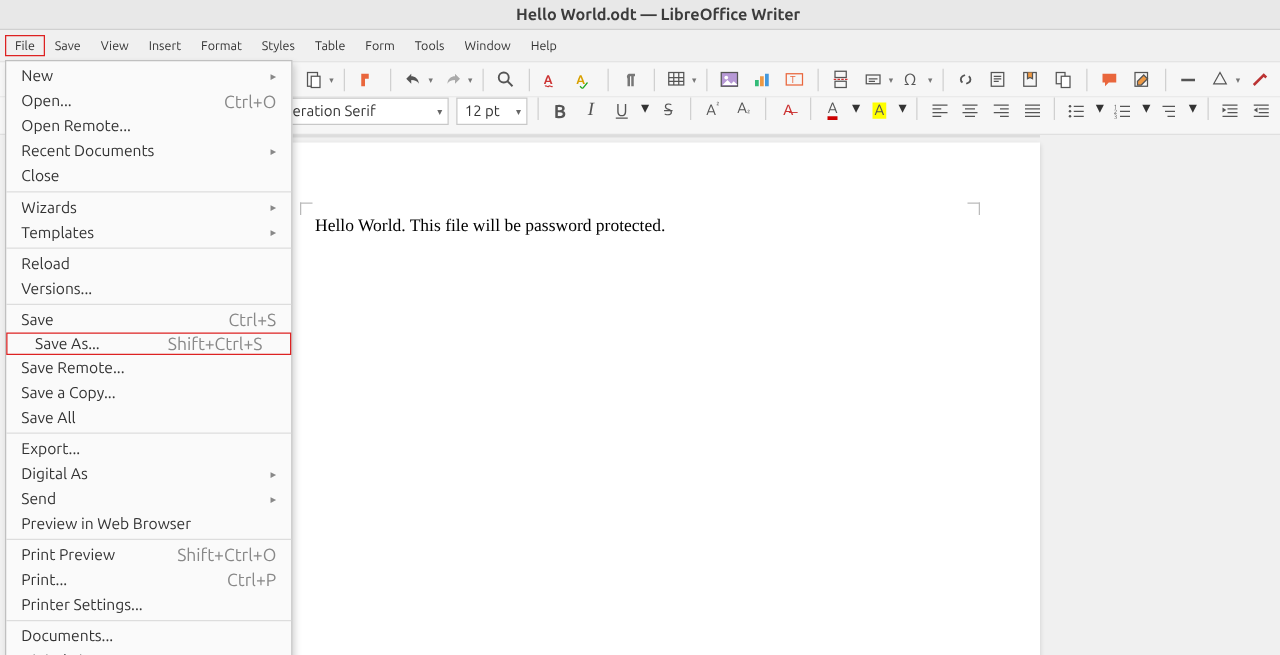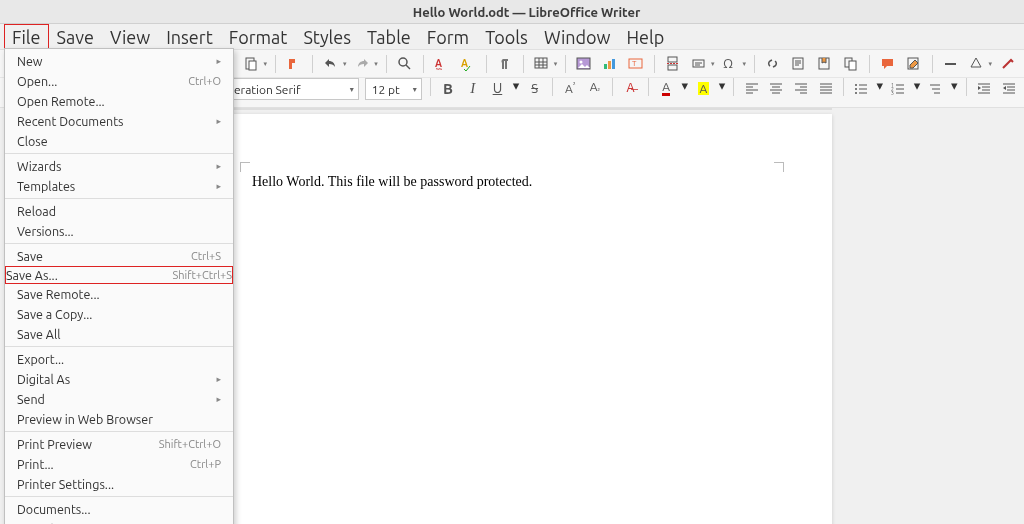--- a/index.html
+++ b/index.html
@@ -1,44 +1,44 @@
 <!DOCTYPE html>
 <html><head>
 <meta charset="utf-8">
 <style>
 * { box-sizing: border-box; margin: 0; padding: 0; }
 body { font-family: Ubuntu, "Segoe UI", Arial, sans-serif; font-size: 13px; background: #fafafa; width: 1024px; height: 524px; overflow: hidden; position: relative; color: #333; }
 .titlebar { height: 24px; background: #e8e8e8; display: flex; align-items: center; justify-content: center; border-bottom: 1px solid #d0d0d0; }
 .titlebar .title { font-weight: 600; font-size: 13px; color: #3c3c3c; margin-left: 29px; }
 .menubar { height: 26px; background: #f0f0f0; display: flex; align-items: center; padding: 0 4px; gap: 0; border-bottom: 1px solid #e0e0e0; }
-.menubar .mitem { padding: 3px 8px; cursor: default; font-size: 18px; }
+.menubar .mitem { padding: 3px 8px; cursor: default; font-size: 10px; }
 .menubar .mitem.active { border: 1px solid #d22; padding: 2px 7px; }
 .toolbar { height: 28px; background: #f6f6f6; display: flex; align-items: center; gap: 6px; padding: 0 6px; border-bottom: 1px solid #e6e6e6; }
 .toolbar .btn, .fmtbar .btn { width: 20px; height: 20px; display: flex; align-items: center; justify-content: center; color: #555; fill: #555; }
 .toolbar .sep, .fmtbar .sep { width: 1px; height: 18px; background: #d0d0d0; margin: 0 2px; }
 .toolbar .drop { font-size: 7px; color: #777; margin-left: -4px; }
 .fmtbar { height: 30px; background: #f6f6f6; display: flex; align-items: flex-start; gap: 6px; padding: 0 6px; border-bottom: 1px solid #e0e0e0; }
 .combo { height: 22px; border: 1px solid #c8c8c8; background: #fff; display: flex; align-items: center; padding: 0 6px; font-size: 12px; position: relative; }
 .combo .caret { position: absolute; right: 4px; font-size: 8px; color: #666; }
 .font-name { width: 140px; }
 .font-size { width: 60px; }
 .workspace { position: absolute; left: 0; right: 0; top: 108px; bottom: 0; background: #f0f0f0; display: flex; flex-direction: column; align-items: center; }
 .ruler { height: 18px; width: 640px; margin-top: 0; background: repeating-linear-gradient(to right, transparent 0 39px, #bbb 39px 40px); border: 1px solid #ddd; position: relative; font-size: 8px; color: #888; }
 .page { width: 640px; min-height: 700px; background: #fff; box-shadow: 0 1px 4px rgba(0,0,0,.15); margin-top: 4px; padding: 60px 60px; font-family: "Liberation Serif", Georgia, serif; font-size: 14px; color: #000; position: relative; }
 .page .corner { position: absolute; width: 10px; height: 10px; border-color: #bbb; }
 .page .tl { top: 48px; left: 48px; border-left: 1px solid #bbb; border-top: 1px solid #bbb; }
 .page .tr { top: 48px; right: 48px; border-right: 1px solid #bbb; border-top: 1px solid #bbb; }
 
 .dropdown { position: absolute; top: 48px; left: 4px; width: 230px; background: #fafafa; border: 1px solid #c0c0c0; box-shadow: 2px 3px 6px rgba(0,0,0,.2); z-index: 50; padding: 2px 0; }
 .dropdown .row { display: flex; align-items: center; height: 20px; padding: 0 12px; font-size: 12.5px; color: #333; cursor: default; }
 .dropdown .row .lbl { flex: 1; }
-.dropdown .row .accel { font-size: 11px; color: #888; }
+.dropdown .row .accel { font-size: 14px; color: #888; }
 .dropdown .row .sub { font-size: 9px; color: #888; }
 .dropdown .divider { height: 1px; background: #ddd; margin: 2px 0; }
-.dropdown .row.highlight { border: 1px solid #d22; padding: 0 0; height: 18px; }
+.dropdown .row.highlight { border: 1px solid #d22; padding: 0 22px; height: 18px; }
 svg { display: block; }
 </style>
 </head>
 <body>
 
 <div class="titlebar">
   <span class="title">Hello World.odt — LibreOffice Writer</span>
 </div>
 
 <div class="menubar">

